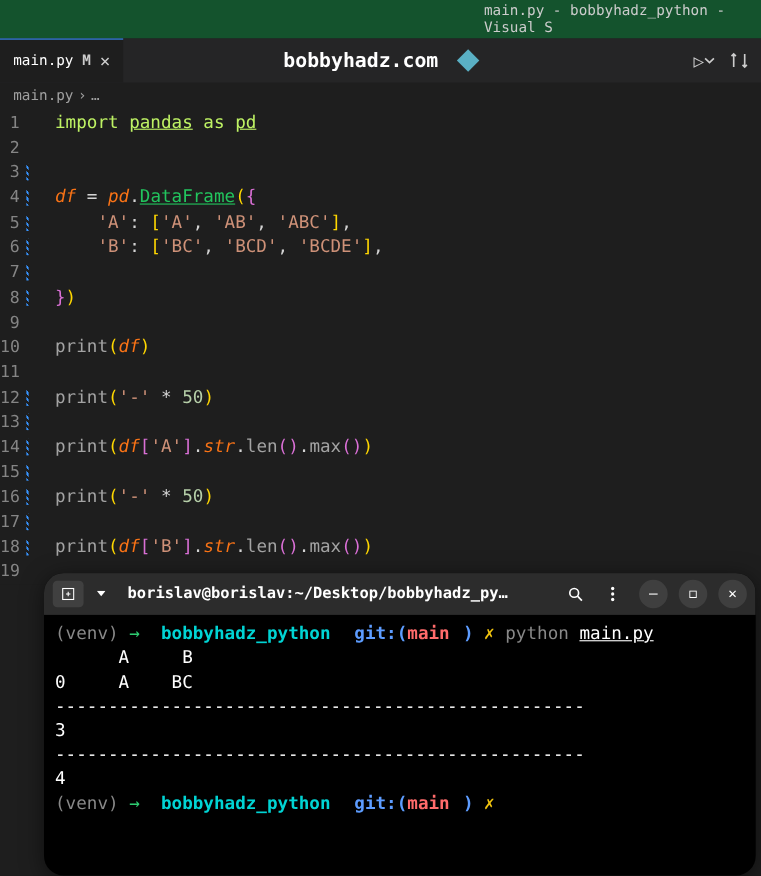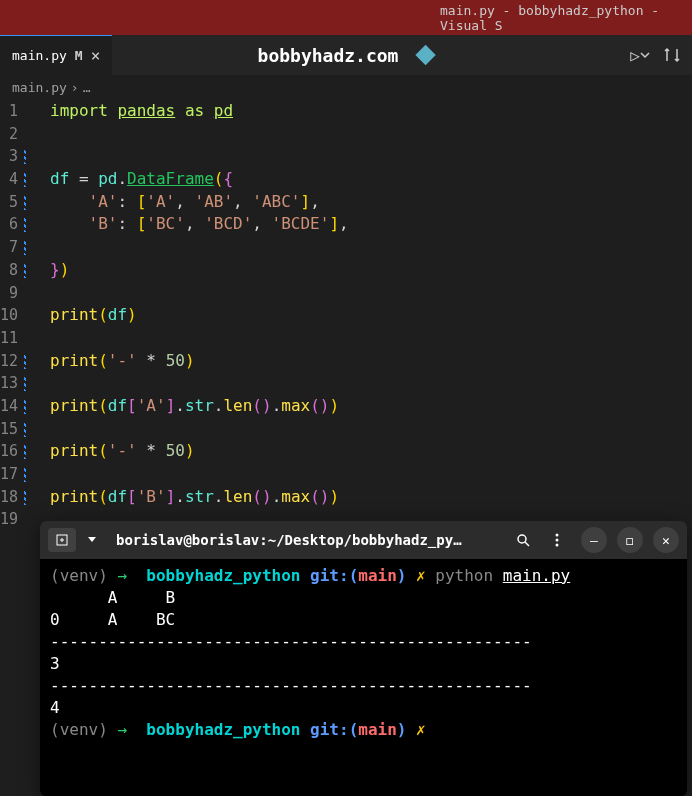--- a/index.html
+++ b/index.html
@@ -7,21 +7,21 @@
       background: #1e1e1e;
       font-family: 'Consolas', 'Monaco', monospace;
       font-size: 16px;
       color: #d4d4d4;
       width: 692px;
       height: 796px;
       overflow: hidden;
     }
     .titlebar {
       height: 35px;
-      background: #7f1d1d;
+      background: #14532d;
       display: flex;
       align-items: center;
       justify-content: center;
       color: #cccccc;
       font-size: 13px;
       padding-left: 440px;
     }
     .tab-bar {
       height: 40px;
       background: #252526;
@@ -109,38 +109,38 @@
       background: repeating-linear-gradient(45deg,#3794ff,#3794ff 2px,transparent 2px,transparent 4px);
     }
     .code {
       flex: 1;
       font-size: 16px;
       line-height: 22.7px;
       padding-left: 20px;
     }
     .cline { height: 22.7px; white-space: pre; }
     .kw { color: #bef264; }
-    .fn { color: #fde047; }
+    .fn { color: #a3a3a3; }
     .mod { color: #bef264; text-decoration: underline; }
     .cls { color: #22c55e; text-decoration: underline; text-align: center; }
     .op { color: #d4d4d4; }
-    .var { color: #5eead4; }
+    .var { color: #f97316; font-style: italic; }
     .pn { color: #ffd700; }
     .pn2 { color: #da70d6; }
     .str { color: #ce9178; }
     .num { color: #b5cea8; }
 
     .terminal-window {
       position: absolute;
       left: 40px;
       right: 5px;
       bottom: 0;
       height: 275px;
       background: #000000;
-      border-radius: 6px;
+      border-radius: 18px;
       overflow: hidden;
       box-shadow: 0 4px 20px rgba(0,0,0,0.5);
     }
     .term-titlebar {
       height: 38px;
       background: #2c2c2c;
       display: flex;
       align-items: center;
       padding: 0 8px;
       gap: 6px;
@@ -195,21 +195,21 @@
     .term-content {
       padding: 6px 10px;
       font-size: 16px;
       line-height: 22px;
       color: #ffffff;
     }
     .tline { height: 22px; white-space: pre; }
     .tgrey { color: #888888; }
     .tgreen { color: #2ecc71; }
     .tcyan { color: #00d4d4; font-weight: bold; }
-    .tblue { color: #5d9cff; font-weight: bold; }
+    .tblue { color: #5d9cff; font-weight: bold; margin-left: 12px; }
     .tred { color: #ff6b6b; font-weight: bold; }
     .tyel { color: #f1c40f; }
     .tunder { text-decoration: underline; }
   </style>
 </head>
 <body>
 
 <div class="titlebar">
   <span>main.py - bobbyhadz_python - Visual S</span>
 </div>

